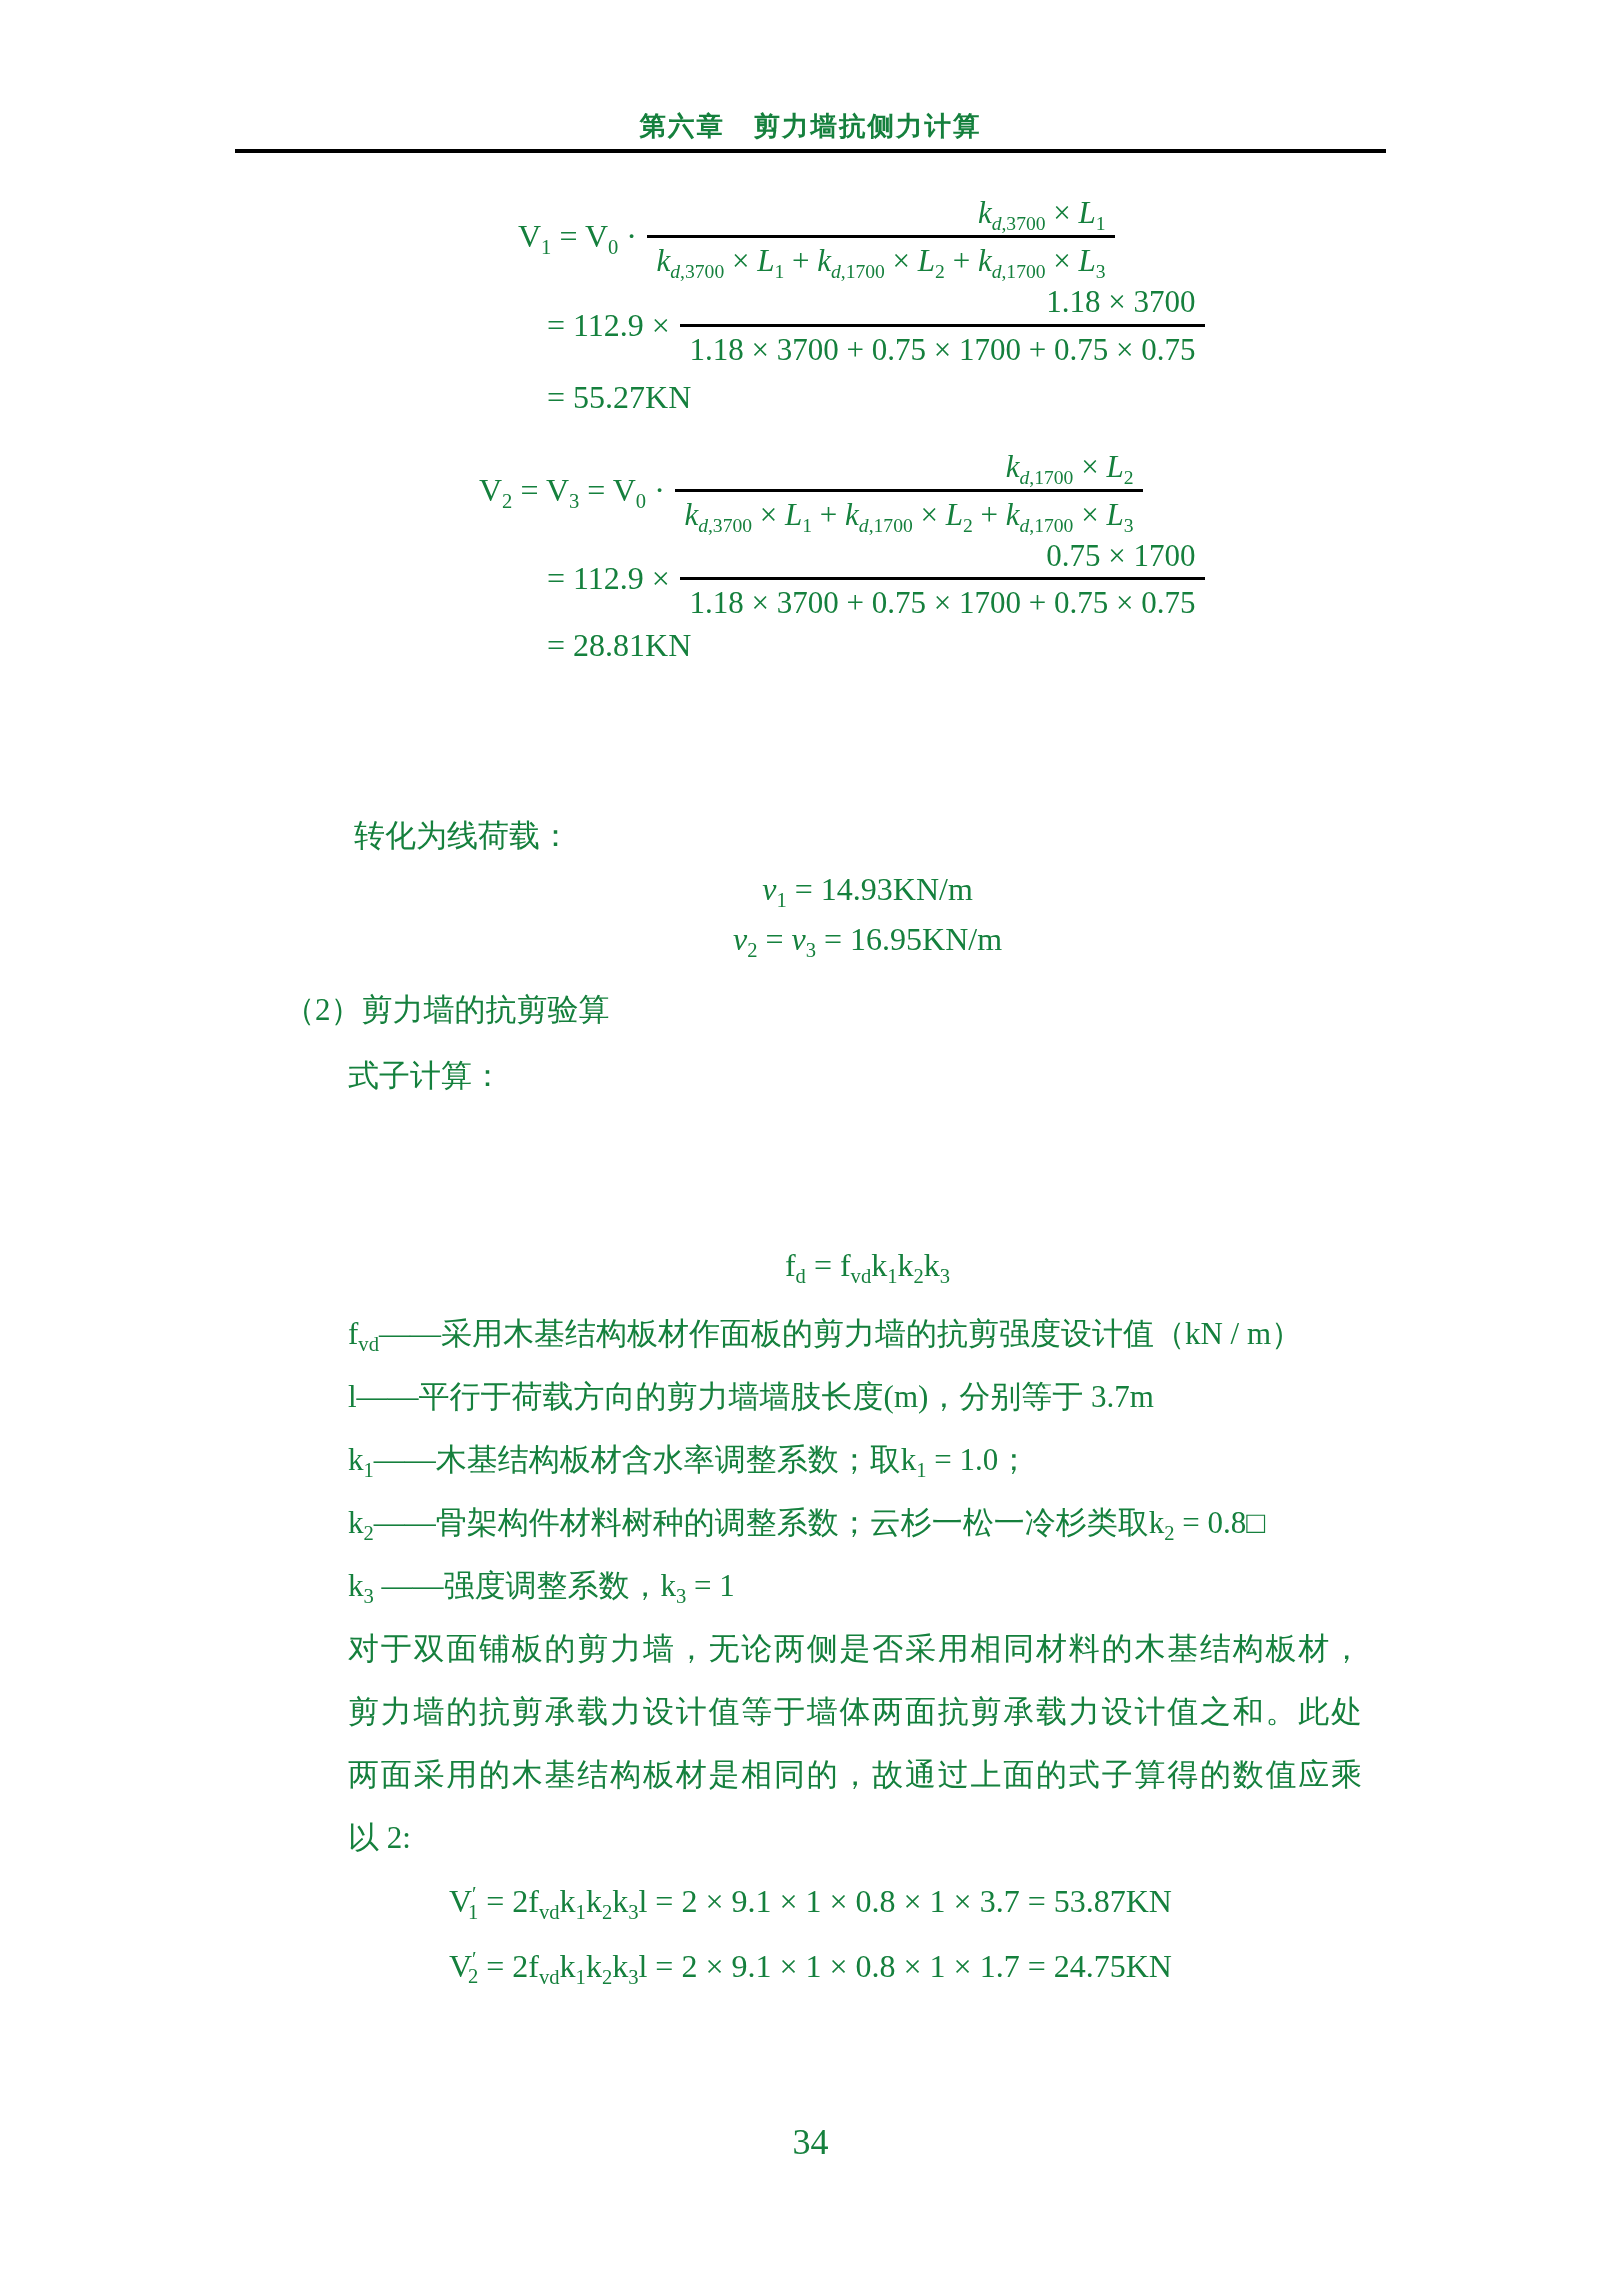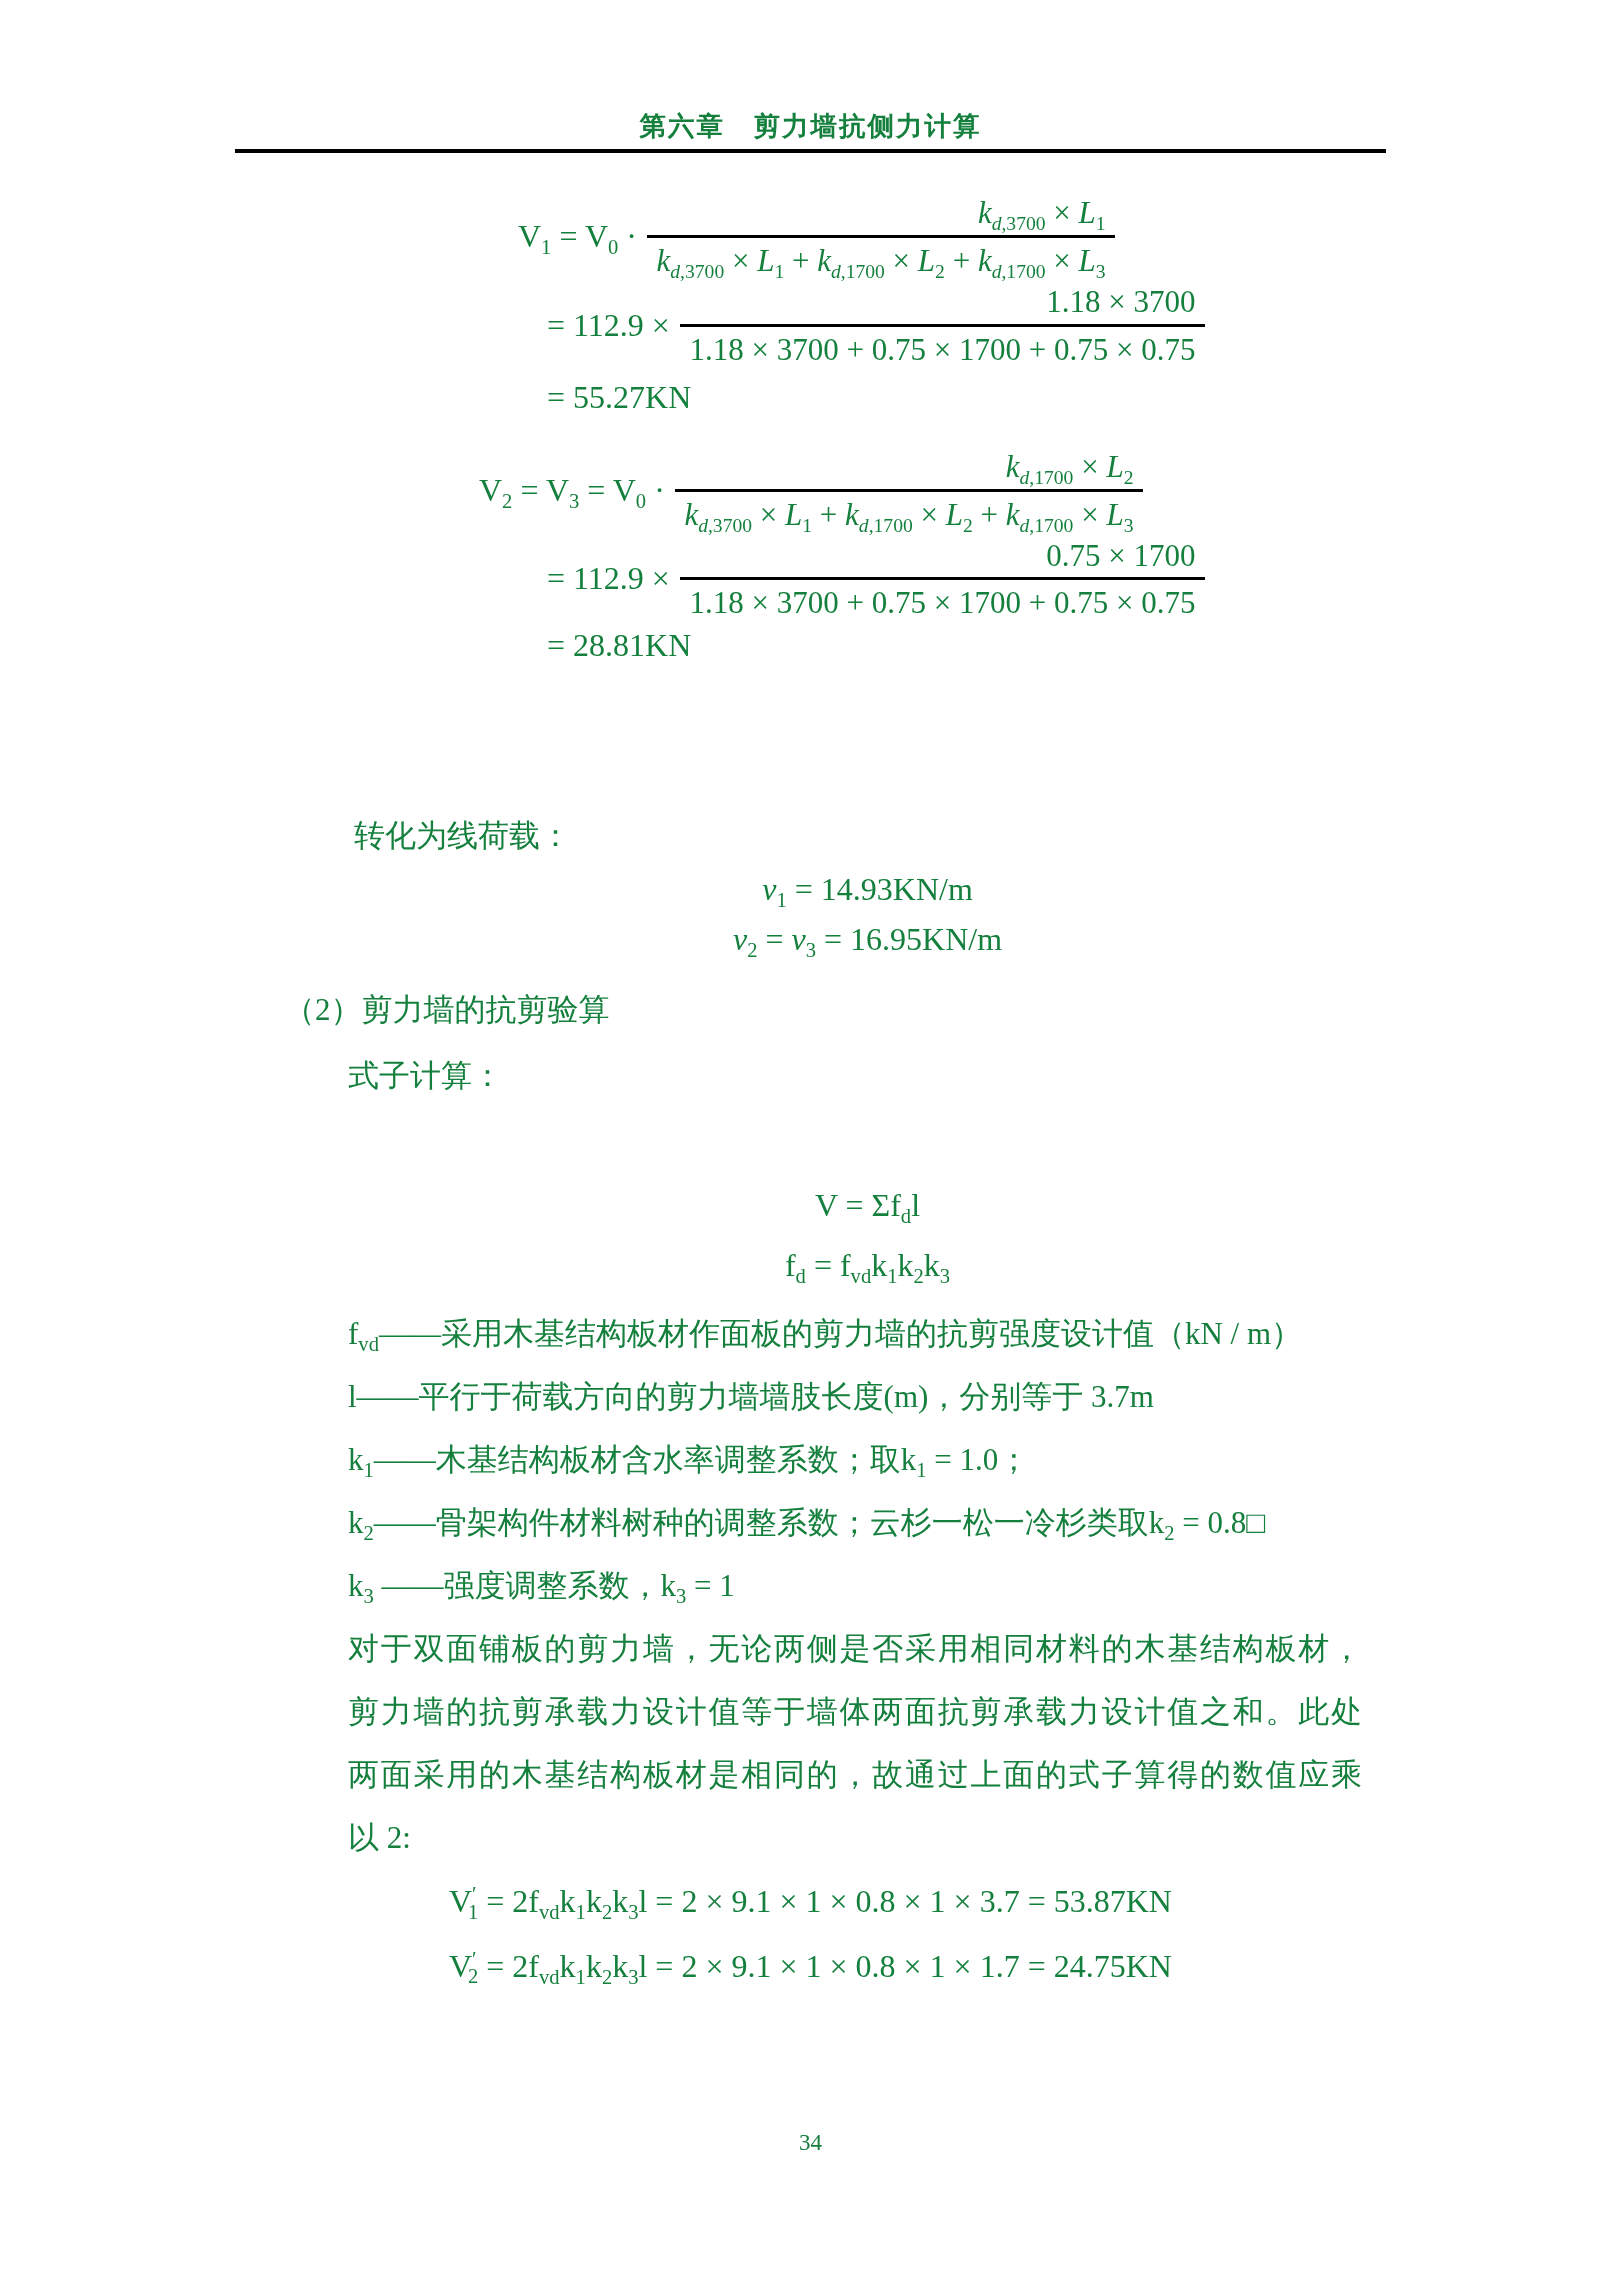--- a/index.html
+++ b/index.html
@@ -51,21 +51,21 @@
   .eq-fd{top:1244px;}
   .defs{position:absolute;top:1302px;left:348px;font-size:31px;line-height:63px;white-space:pre;}
   .para2{position:absolute;top:1617px;left:348px;font-size:31px;line-height:63px;}
   .just{width:1014px;text-align:justify;text-align-last:justify;}
   .finals{position:absolute;top:1880px;left:449px;font-size:32px;}
   .finals .tline{height:43px;line-height:43px;white-space:pre;}
   .finals .tline + .tline{margin-top:21.6px;}
   
   .page-number{
     position:absolute;top:2127px;left:0;width:1621px;
-    text-align:center;font-size:23px;line-height:31px;
+    text-align:center;font-size:36px;line-height:31px;
   }
 </style>
 </head>
 <body>
 
 <div class="page">
 
   <div class="chapter-title">第六章　剪力墙抗侧力计算</div>
 
   <div class="header-rule"></div>
@@ -113,21 +113,20 @@
       <div class="tline"><i>ν</i><sub>1</sub> = 14.93KN/m</div>
       <div class="tline"><i>ν</i><sub>2</sub> = <i>ν</i><sub>3</sub> = 16.95KN/m</div>
     </div>
 
   <div class="sec2-heading">（2）剪力墙的抗剪验算</div>
 
   <div class="para1">
       <div class="tline">式子计算：</div>
     </div>
 
-  <div class="eq-center eq-v">V = Σf<sub>d</sub>l</div>
 
   <div class="eq-center eq-fd">f<sub>d</sub> = f<sub>vd</sub>k<sub>1</sub>k<sub>2</sub>k<sub>3</sub></div>
 
   <div class="defs"><div class="tline">f<sub>vd</sub>——采用木基结构板材作面板的剪力墙的抗剪强度设计值（kN / m）</div><div class="tline">l——平行于荷载方向的剪力墙墙肢长度(m)，分别等于 3.7m</div><div class="tline">k<sub>1</sub>——木基结构板材含水率调整系数；取k<sub>1</sub> = 1.0；</div><div class="tline">k<sub>2</sub>——骨架构件材料树种的调整系数；云杉一松一冷杉类取k<sub>2</sub> = 0.8□</div><div class="tline">k<sub>3</sub> ——强度调整系数，k<sub>3</sub> = 1</div></div>
 
   <div class="para2">
       <div class="tline just">对于双面铺板的剪力墙，无论两侧是否采用相同材料的木基结构板材，</div>
       <div class="tline just">剪力墙的抗剪承载力设计值等于墙体两面抗剪承载力设计值之和。此处</div>
       <div class="tline just">两面采用的木基结构板材是相同的，故通过上面的式子算得的数值应乘</div>
       <div class="tline">以 2:</div>

